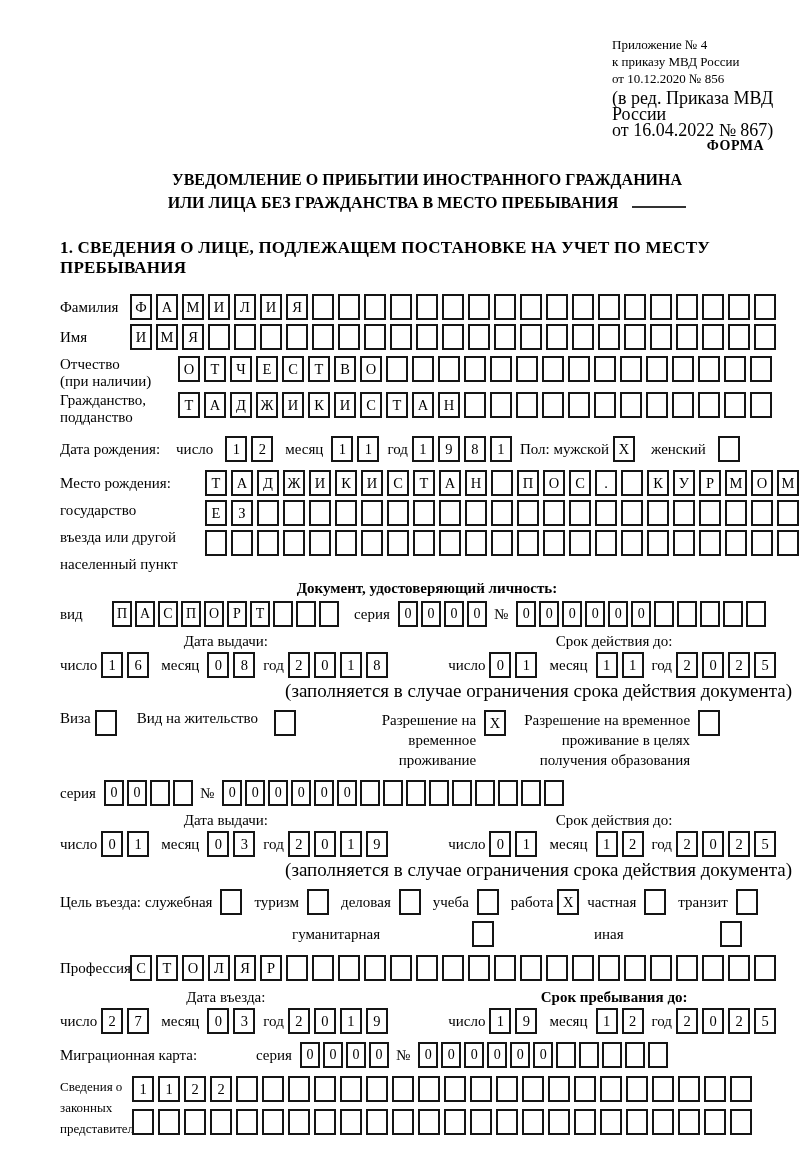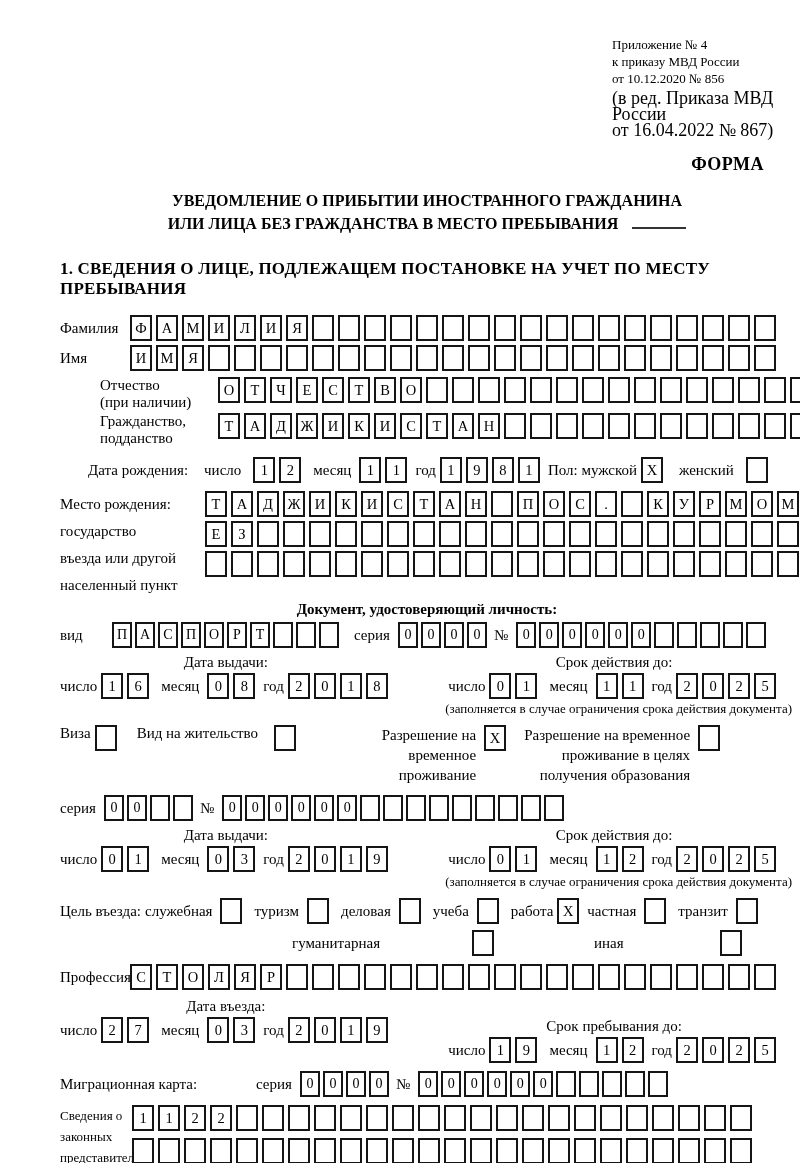--- a/index.html
+++ b/index.html
@@ -6,46 +6,46 @@
   body{
     width:800px;min-height:1163px;
     font-family:"Liberation Serif","DejaVu Serif",serif;
     color:#000;font-size:15px;
     -webkit-font-smoothing:antialiased;
   }
   .page{padding:36px 6px 20px 60px;width:734px;}
   
   .req{margin-left:552px;font-size:13px;line-height:17px;}
   .req .sub{font-size:18px;margin-top:3px;line-height:16px;}
-  .forma{margin-top:16px;text-align:right;font-weight:bold;font-size:18px;padding-right:30px;letter-spacing:.5px;}
+  .forma{text-align:right;font-weight:bold;font-size:14px;padding-right:30px;letter-spacing:.5px;}
   
   .title{margin-top:14px;text-align:center;font-weight:bold;font-size:16px;line-height:23px;}
   .blank-line{display:inline-block;width:54px;border-bottom:2px solid #333;height:14px;margin-left:14px;}
   .sect{margin-top:24px;font-weight:bold;font-size:17px;letter-spacing:.2px;}
   
   .row{display:flex;align-items:center;margin-top:4px;}
   .row.top{align-items:flex-start;}
   .lbl{flex:none;}
   .cells{display:inline-flex;flex:none;}
   .cell{
     flex:none;width:18px;height:22px;border:2px solid #151515;margin-right:4px;
     display:flex;align-items:center;justify-content:center;
     font-size:14.5px;background:#fff;
   }
   .cells.tight .cell{width:16px;margin-right:3px;font-size:14px;}
   .gap4{width:4px;flex:none;} .gap8{width:8px;flex:none;} .gap12{width:12px;flex:none;} .gap16{width:16px;flex:none;}
-  .w70{width:70px;} .w118{width:118px;margin-left:40px;} .w145{width:145px;}
+  .w70{width:70px;} .w118{width:118px;} .w145{width:145px;}
   .stack{display:flex;flex-direction:column;gap:4px;}
   .center-head{font-weight:bold;text-align:center;margin-top:8px;}
   .dates{display:flex;margin-top:6px;}
   .dcol{display:flex;flex-direction:column;}
   .dcol .dhead{text-align:center;margin-bottom:2px;}
   .dcol.right{margin-left:auto;margin-right:14px;}
   .drow{display:flex;align-items:center;}
-  .note{font-size:13px;text-align:right;margin-top:2px;padding-right:2px;}
+  .note{font-size:19px;text-align:right;margin-top:2px;padding-right:2px;}
   .cbgroup{display:flex;align-items:flex-start;margin-top:8px;}
   .cbl{text-align:right;line-height:20px;}
   .replbl{font-size:13px;line-height:21px;white-space:nowrap;}
 </style>
 </head>
 <body>
 
 <div class="page">
 
   <div class="req">
@@ -183,21 +183,21 @@
         <span class="cell"></span>
         <span class="cell"></span>
         <span class="cell"></span>
         <span class="cell"></span>
         <span class="cell"></span>
         <span class="cell"></span>
         <span class="cell"></span>
       </span>
   </div>
 
-  <div class="row" style="margin-top:10px;margin-left:28px;">
+  <div class="row" style="margin-top:10px;">
     <span class="lbl">Дата рождения:</span>
     <span class="gap16"></span>
     <span class="lbl">число</span>
       <span class="gap12"></span>
     <span class="cells">
         <span class="cell">1</span>
         <span class="cell">2</span>
       </span>
       <span class="gap8"></span>
     <span class="lbl">месяц</span>
@@ -667,21 +667,21 @@
           <span class="gap4"></span>
         <span class="cells">
             <span class="cell">2</span>
             <span class="cell">0</span>
             <span class="cell">1</span>
             <span class="cell">9</span>
           </span>
       </div>
     </div>
     <div class="dcol right">
-      <div class="dhead" style="font-weight:normal;margin-top:20px;">Срок пребывания до:</div>
+      <div class="dhead" style="font-weight:bold;">Срок пребывания до:</div>
       <div class="drow">
         <span class="lbl">число</span>
           <span class="gap4"></span>
         <span class="cells">
             <span class="cell">1</span>
             <span class="cell">9</span>
           </span>
           <span class="gap8"></span>
         <span class="lbl">месяц</span>
           <span class="gap8"></span>

